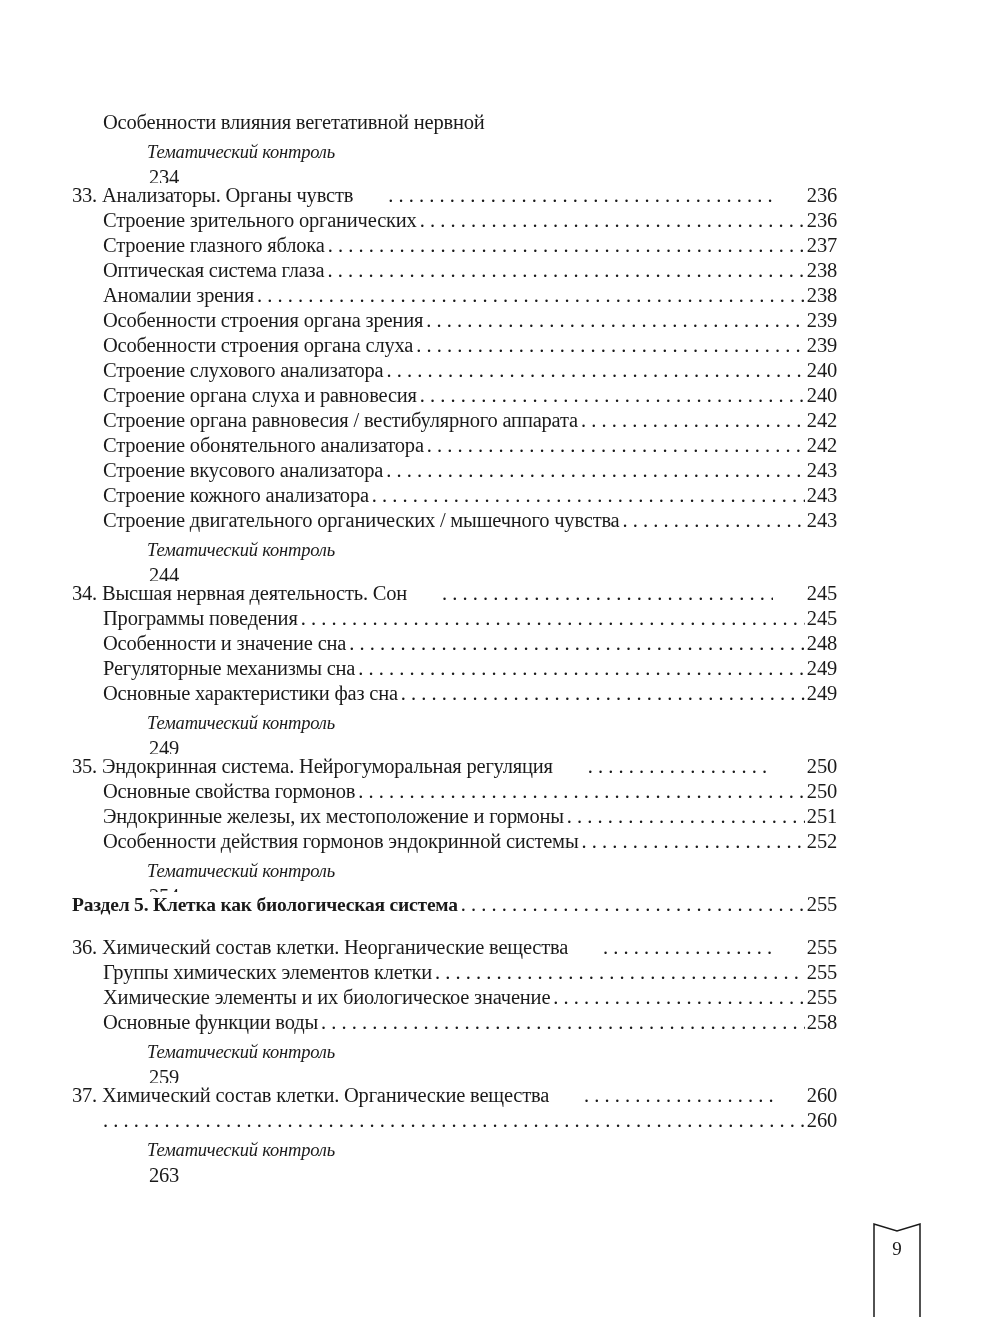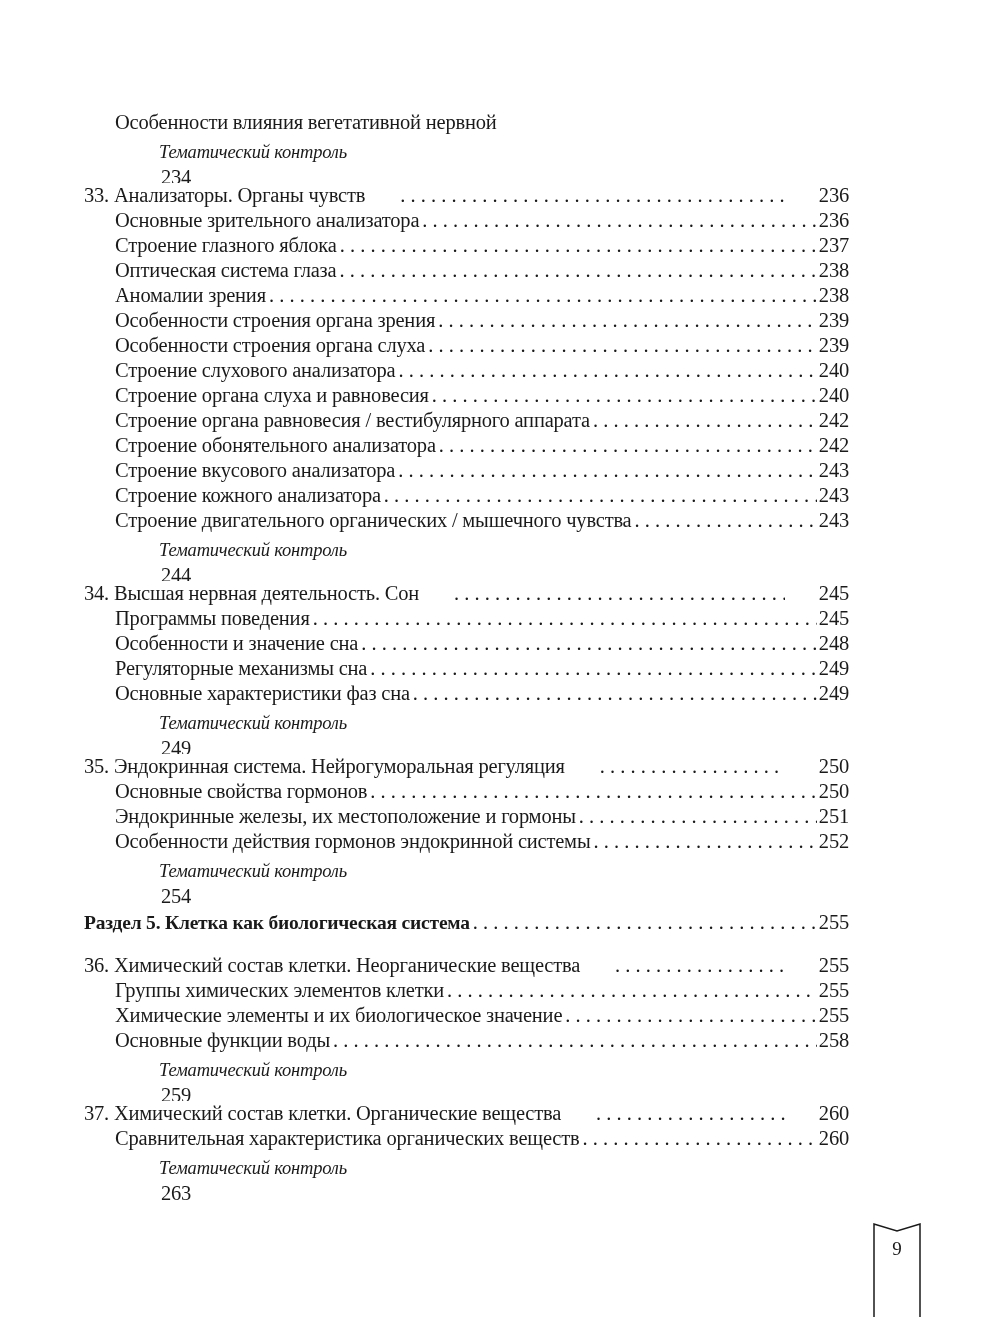--- a/index.html
+++ b/index.html
@@ -1,21 +1,21 @@
 <!DOCTYPE html>
 <html><head>
 <meta charset="utf-8">
 <style>
   html, body { margin: 0; padding: 0; background: #ffffff; }
   body {
     width: 1000px; height: 1317px; position: relative; overflow: hidden;
     font-family: "Liberation Serif", "DejaVu Serif", serif;
     color: #1a1a1a;
   }
-  .toc { position: absolute; left: 84px; top: 110px; width: 765px; }
+  .toc { position: absolute; left: 72px; top: 110px; width: 765px; }
   .row {
     position: relative; display: flex; align-items: baseline;
     font-size: 20.5px; line-height: 25px; height: 25px;
     letter-spacing: -0.2px;
   }
   .row .title { white-space: nowrap; padding-right: 3px; background: #fff; position: relative; z-index: 1; }
   .row .leader {
     flex: 1 1 auto; overflow: hidden; white-space: nowrap;
     letter-spacing: 4.6px; color: #1a1a1a;
   }
@@ -24,21 +24,21 @@
     letter-spacing: 0;
   }
   .row .page { white-space: nowrap; padding-left: 2px; background: #fff; position: relative; z-index: 1; }
   .lvl0 { padding-left: 0; }
   .lvl1 { padding-left: 31px; }
   .lvl2 { padding-left: 75px; flex-direction: column; }
   .control .title { font-style: italic; font-size: 18.5px; }
   .control { margin-top: 5px; }
   .section .title { font-weight: bold; font-size: 19.5px; }
   .gap-large { margin-top: 18px; gap: 32px; }
-  .gap-section { margin-top: 26px; justify-content: center; }
+  .gap-section { margin-top: 8px; justify-content: center; }
   .wrapline { font-size: 20.5px; line-height: 25px; padding-left: 31px; white-space: nowrap; letter-spacing: -0.2px; }
 
   .bookmark {
     position: absolute; left: 873px; top: 1222px; width: 48px; height: 100px;
   }
   .bookmark svg { position: absolute; left: 0; top: 0; }
   .bookmark .num {
     position: absolute; left: 0; width: 48px; top: 16px; text-align: center;
     font-size: 19px; font-family: "Liberation Serif", serif;
   }
@@ -54,21 +54,21 @@
     <span class="leader"></span>
     <span class="page">234</span>
   </div>
 
   <div class="row lvl0 gap-large">
     <span class="title">33. Анализаторы. Органы чувств</span>
     <span class="leader"></span>
     <span class="page">236</span>
   </div>
   <div class="row lvl1">
-      <span class="title">Основные зрительного анализатора</span>
+      <span class="title">Строение зрительного органических</span>
       <span class="leader"></span>
       <span class="page">236</span>
     </div>
   <div class="row lvl1">
       <span class="title">Строение глазного яблока</span>
       <span class="leader"></span>
       <span class="page">237</span>
     </div>
   <div class="row lvl1">
       <span class="title">Оптическая система глаза</span>
@@ -219,21 +219,20 @@
       <span class="leader"></span>
       <span class="page">259</span>
     </div>
 
   <div class="row lvl0 gap-large">
     <span class="title">37. Химический состав клетки. Органические вещества</span>
     <span class="leader"></span>
     <span class="page">260</span>
   </div>
   <div class="row lvl1">
-      <span class="title">Сравнительная характеристика органических веществ</span>
       <span class="leader"></span>
       <span class="page">260</span>
     </div>
   <div class="row lvl2 control">
       <span class="title">Тематический контроль</span>
       <span class="leader"></span>
       <span class="page">263</span>
     </div>
 </div>
 

